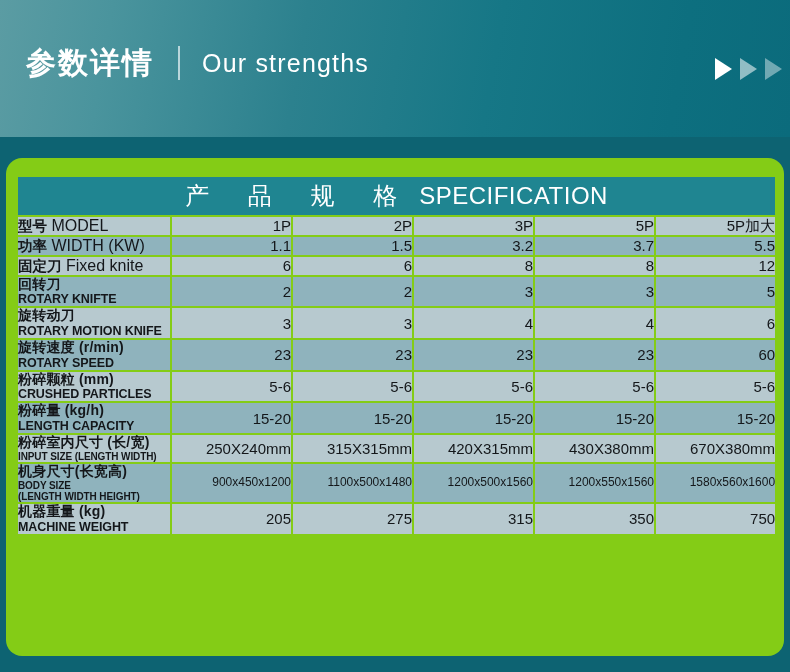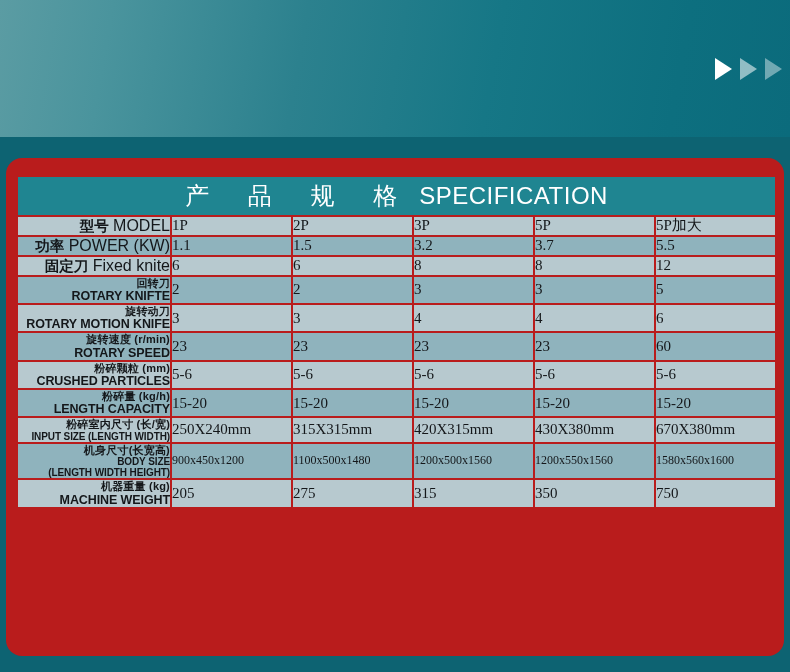--- a/index.html
+++ b/index.html
@@ -80,21 +80,21 @@
   .arrow.a2 { border-left-color: rgba(255,255,255,0.55); }
   .arrow.a3 { border-left-color: rgba(255,255,255,0.42); }
 
   
   .card {
     position: absolute;
     left: 6px;
     top: 158px;
     width: 778px;
     height: 498px;
-    background: #b91c1c;
+    background: #84cc16;
     border-radius: 16px;
     box-sizing: border-box;
     padding: 17px 10px 1px 10px;
   }
 
   
   table.spec {
     width: 758px;
     border-collapse: separate;
     border-spacing: 2px 2px;
@@ -126,37 +126,36 @@
   }
 
   table.spec td {
     padding: 0;
     vertical-align: middle;
   }
   .row-a td { background: #b7c9cf; }
   .row-b td { background: #8fb3bd; }
 
   td.lbl {
-    text-align: right;
+    text-align: left;
     padding: 4px 0 4px 10px;
     color: #14171a;
     line-height: 1.12;
   }
   td.val {
-    text-align: left;
+    text-align: right;
     color: #14171a;
     font-size: 15px;
     line-height: 1.15;
-    font-family: Liberation Serif, serif;
   }
   td.val.small { font-size: 12px; }
 
   .lbl .cn {
     display: block;
-    font-size: 11px;
+    font-size: 14px;
     font-weight: bold;
     letter-spacing: .2px;
   }
   .lbl .en {
     display: block;
     font-size: 12.5px;
     font-weight: bold;
     letter-spacing: -.1px;
   }
   .lbl .en.tiny { font-size: 10px; }
@@ -169,20 +168,25 @@
     font-weight: bold;
     white-space: nowrap;
   }
 </style>
 </head>
 <body>
 
 <div class="page">
 
   <div class="banner">
+    <div class="banner-inner">
+      <div class="banner-cn">参数详情</div>
+      <div class="banner-divider"></div>
+      <div class="banner-en">Our strengths</div>
+    </div>
     <div class="banner-arrows">
       <span class="arrow a1"></span>
       <span class="arrow a2"></span>
       <span class="arrow a3"></span>
     </div>
   </div>
 
   <div class="card">
     <table class="spec">
       <colgroup>
@@ -203,21 +207,21 @@
         </tr>
       <tr class="row-a">
             <td class="lbl one-line"><span class="inline">型号</span> <span class="eng">MODEL</span></td>
             <td class="val">1P</td>
             <td class="val">2P</td>
             <td class="val">3P</td>
             <td class="val">5P</td>
             <td class="val">5P加大</td>
           </tr>
           <tr class="row-b">
-            <td class="lbl one-line"><span class="inline">功率</span> <span class="eng">POWER (KW)</span></td>
+            <td class="lbl one-line"><span class="inline">功率</span> <span class="eng">WIDTH (KW)</span></td>
             <td class="val">1.1</td>
             <td class="val">1.5</td>
             <td class="val">3.2</td>
             <td class="val">3.7</td>
             <td class="val">5.5</td>
           </tr>
           <tr class="row-a">
             <td class="lbl one-line"><span class="inline">固定刀</span> <span class="eng">Fixed knite</span></td>
             <td class="val">6</td>
             <td class="val">6</td>

